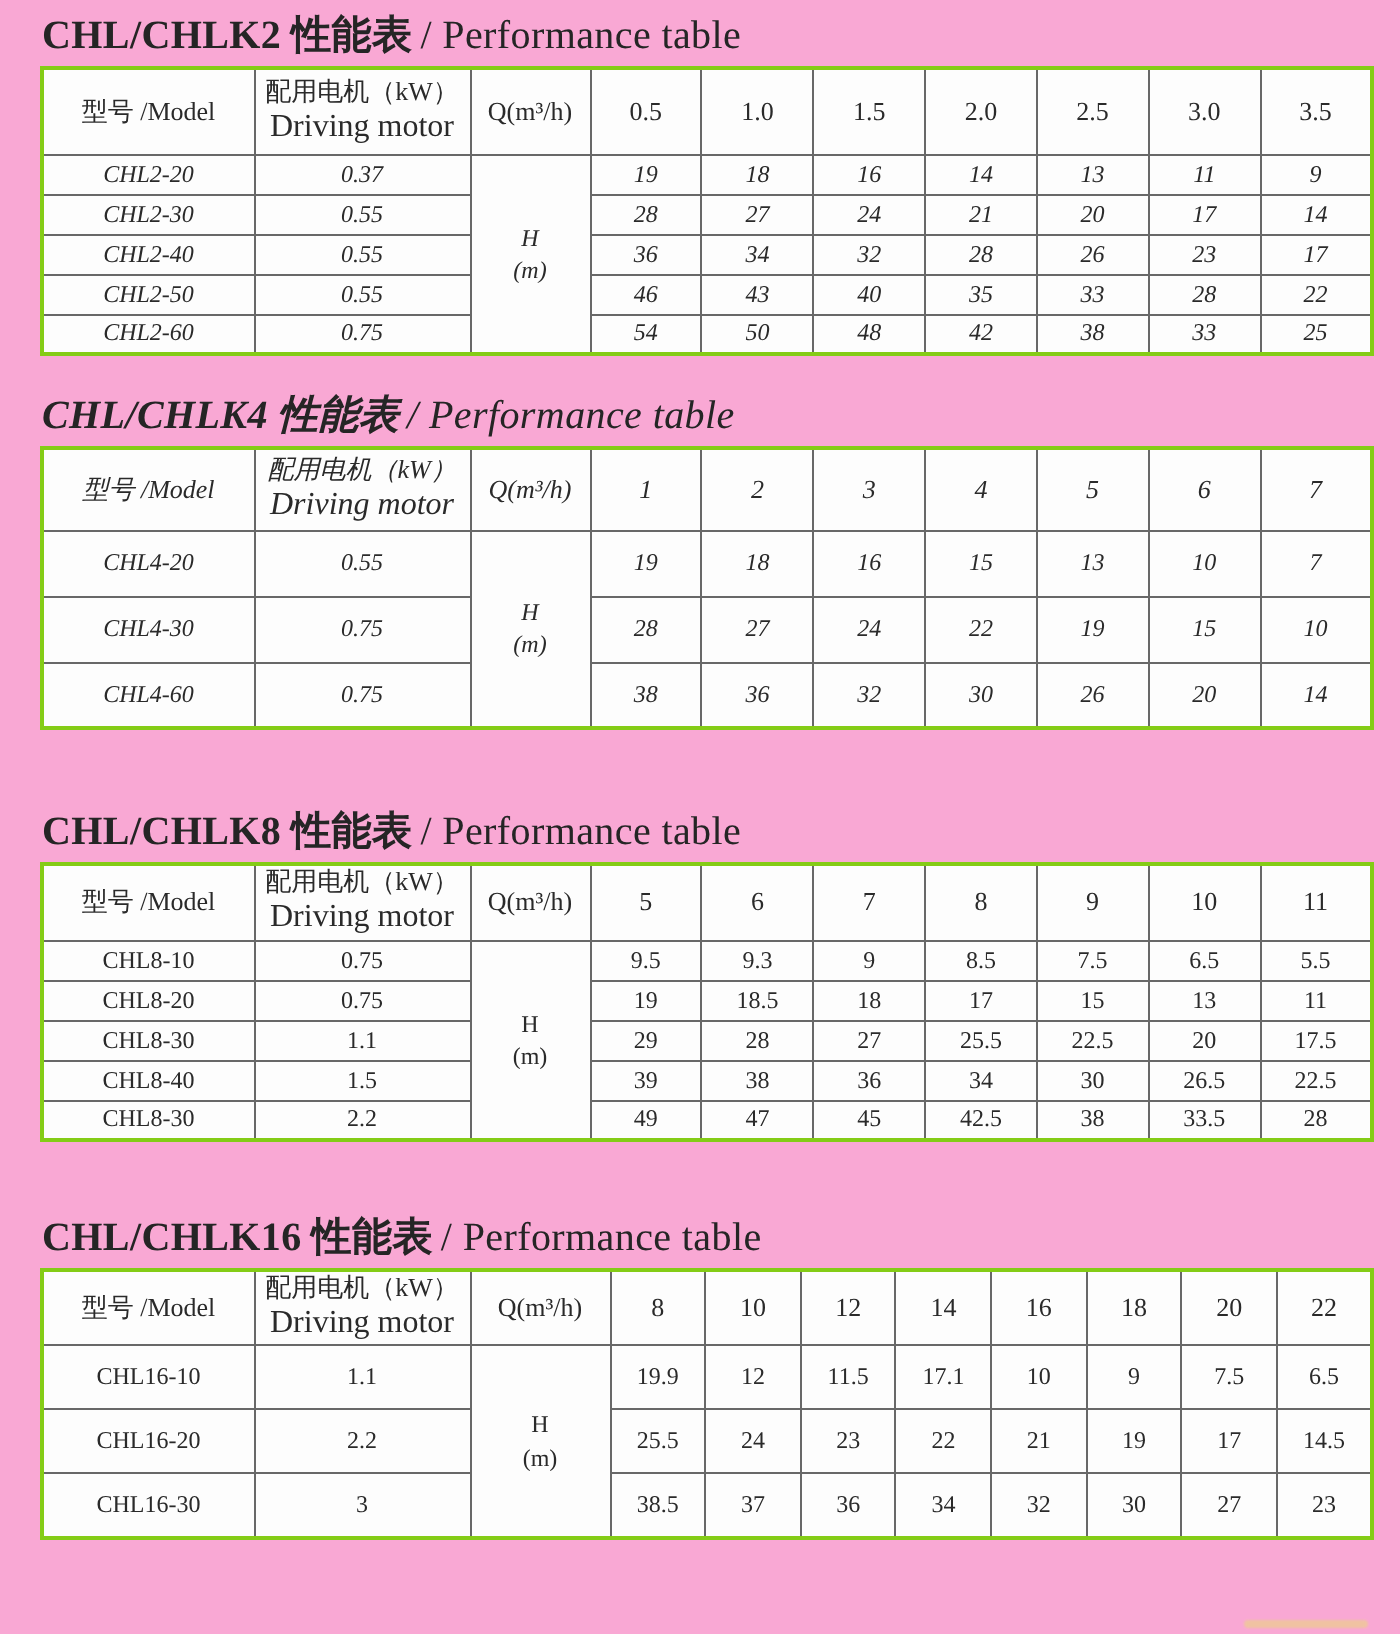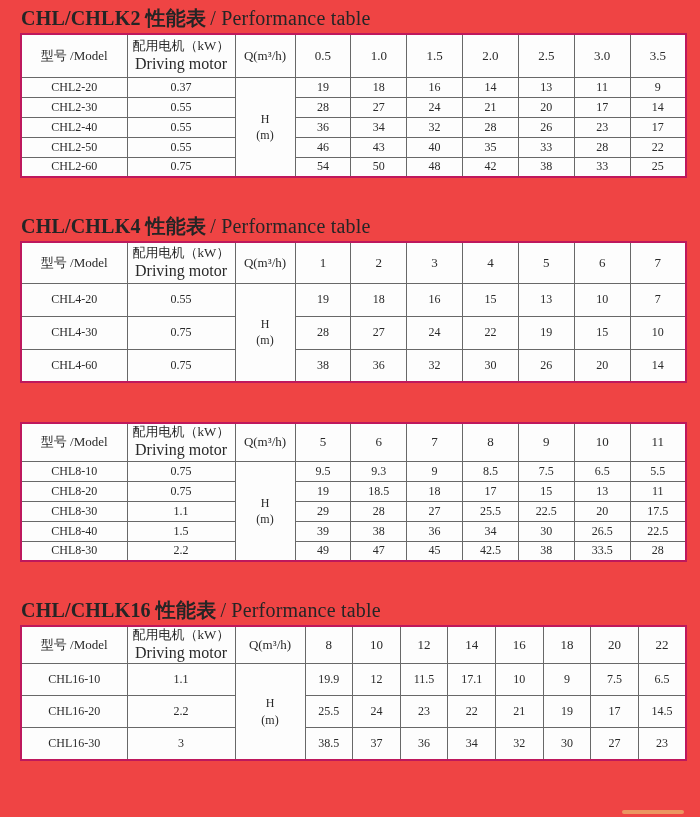--- a/index.html
+++ b/index.html
@@ -7,44 +7,44 @@
   body {
     width: 700px; height: 817px;
     font-family: "Liberation Serif", "DejaVu Serif", serif;
     color: #252525;
   }
   .page {
     position: relative;
     width: 700px; height: 817px;
     padding-left: 20px;
     overflow: hidden;
-    background: #ef4444;
+    background: #f9a8d4;
   }
   .tbl-section { margin: 0; }
   .s0 { padding-top: 6px; }
-  .s1 { margin-top: 36px; }
+  .s1 { margin-top: 18px; font-style: italic; }
   .s2 { margin-top: 39px; }
   .s3 { margin-top: 36px; }
   .tbl-title {
     margin: 0 0 3px 1px;
     font-size: 20px;
     line-height: 24px;
     font-weight: normal;
     letter-spacing: 0.2px;
     white-space: nowrap;
   }
   .t-model { font-weight: bold; }
   .t-cjk  { font-weight: bold; margin-left: 5px; }
   .t-en   { font-weight: normal; margin-left: 4px; }
 
   table.perf {
     table-layout: fixed;
     border-collapse: collapse;
     width: 667px;
-    border: 2px solid #be185d;
+    border: 2px solid #84cc16;
     background: #fdfdfd;
   }
   table.perf th, table.perf td {
     border: 1px solid #686868;
     text-align: center;
     vertical-align: middle;
     padding: 0 2px;
     font-weight: normal;
     color: #2a2a2a;
     overflow: hidden;
@@ -52,21 +52,21 @@
   col.col-model { width: 106px; }
   col.col-motor { width: 108px; }
   col.col-q     { width: 60px; }
   .t3 col.col-q { width: 70px; }
 
   table.perf thead th { font-size: 13px; line-height: 1.25; }
   table.perf tbody td { font-size: 12px; }
   .motor-en { font-size: 16px; }
 
   .t0 thead th { height: 43px; }
-  .t0 tbody td { height: 20px; }
+  .t0 tbody td { height: 20px; font-style: italic; }
   .t1 thead th { height: 41px; }
   .t1 tbody td { height: 33px; }
   .t2 thead th { height: 38px; }
   .t2 tbody td { height: 20px; text-align: center; }
   .t3 thead th { height: 37px; }
   .t3 tbody td { height: 32px; }
 
   td.head-unit-cell { font-size: 13px; line-height: 1.35; }
 
   .watermark {
@@ -251,20 +251,23 @@
             <td>30</td>
             <td>26</td>
             <td>20</td>
             <td>14</td>
           </tr>
         </tbody>
       </table>
   </section>
 
   <section class="tbl-section s2">
+    <h2 class="tbl-title">
+      <span class="t-model">CHL/CHLK8</span><span class="t-cjk">性能表</span><span class="t-en">/ Performance table</span>
+    </h2>
     <table class="perf t2">
         <colgroup>
           <col class="col-model">
           <col class="col-motor">
           <col class="col-q">
           <col class="col-val">
           <col class="col-val">
           <col class="col-val">
           <col class="col-val">
           <col class="col-val">

